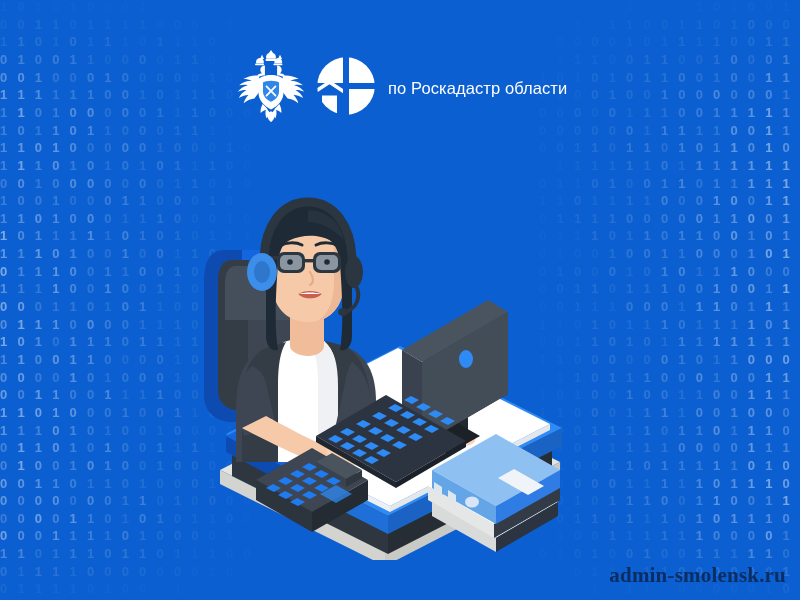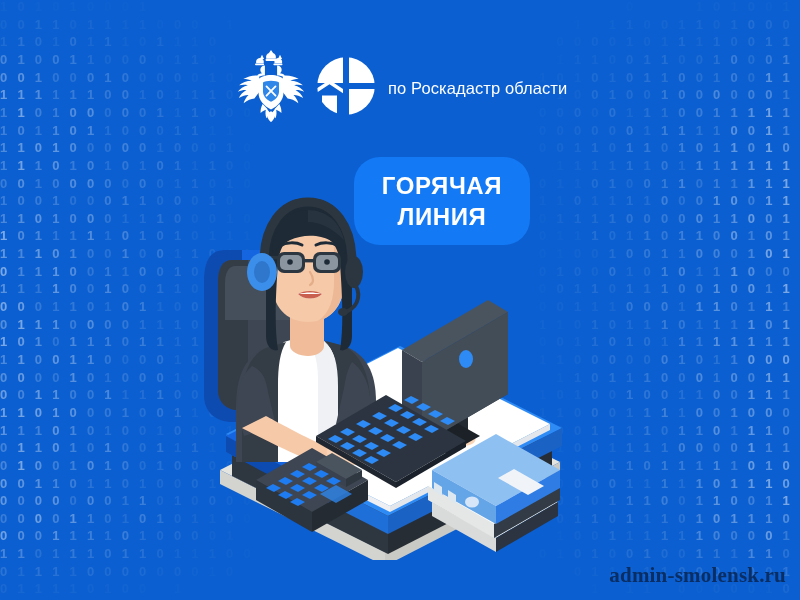--- a/index.html
+++ b/index.html
@@ -1170,24 +1170,20 @@
         <path d="M0 55 L0 62 L22.5 47 L45 62 L45 55 L22.5 40 Z"></path>
         <path d="M10 66 L35 66 L35 100 L10 100 Z"></path>
       </g>
     </svg>
 
     <div id="logo-wordmark">
       <div id="logo-subtitle">по Роскадастр области</div>
     </div>
   </div>
 
-  <div id="hotline-badge">
-    <div class="badge-line">ГОРЯЧАЯ</div>
-    <div class="badge-line">ЛИНИЯ</div>
-  </div>
 
   <svg id="illustration" viewBox="0 0 440 420" aria-hidden="true">
 
     <g>
       <polygon points="40,330 205,412 380,322 215,240" fill="#E4E4E0"></polygon>
       <polygon points="40,330 40,344 205,426 205,412" fill="#D3D3CF"></polygon>
       <polygon points="205,412 205,426 380,336 380,322" fill="#C9C9C5"></polygon>
     </g>
 
     <g>

